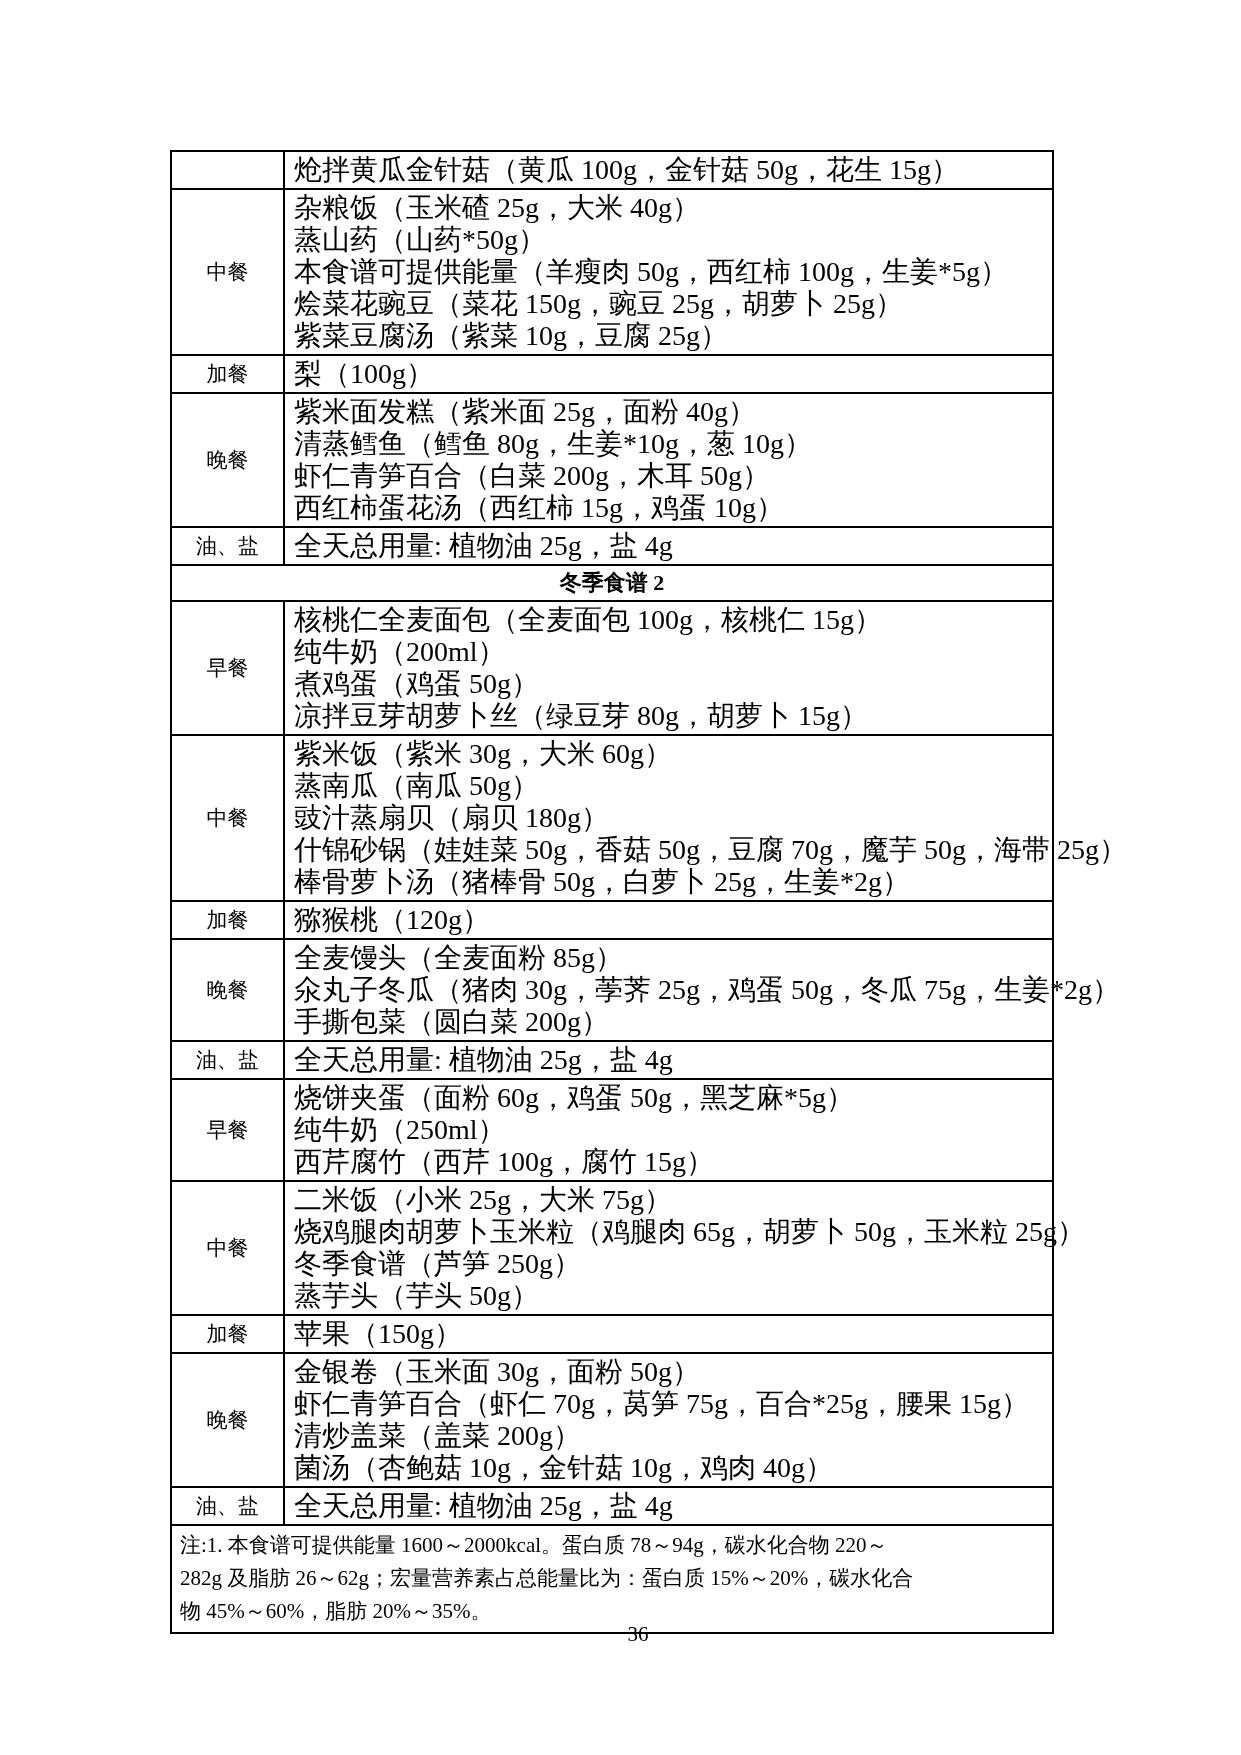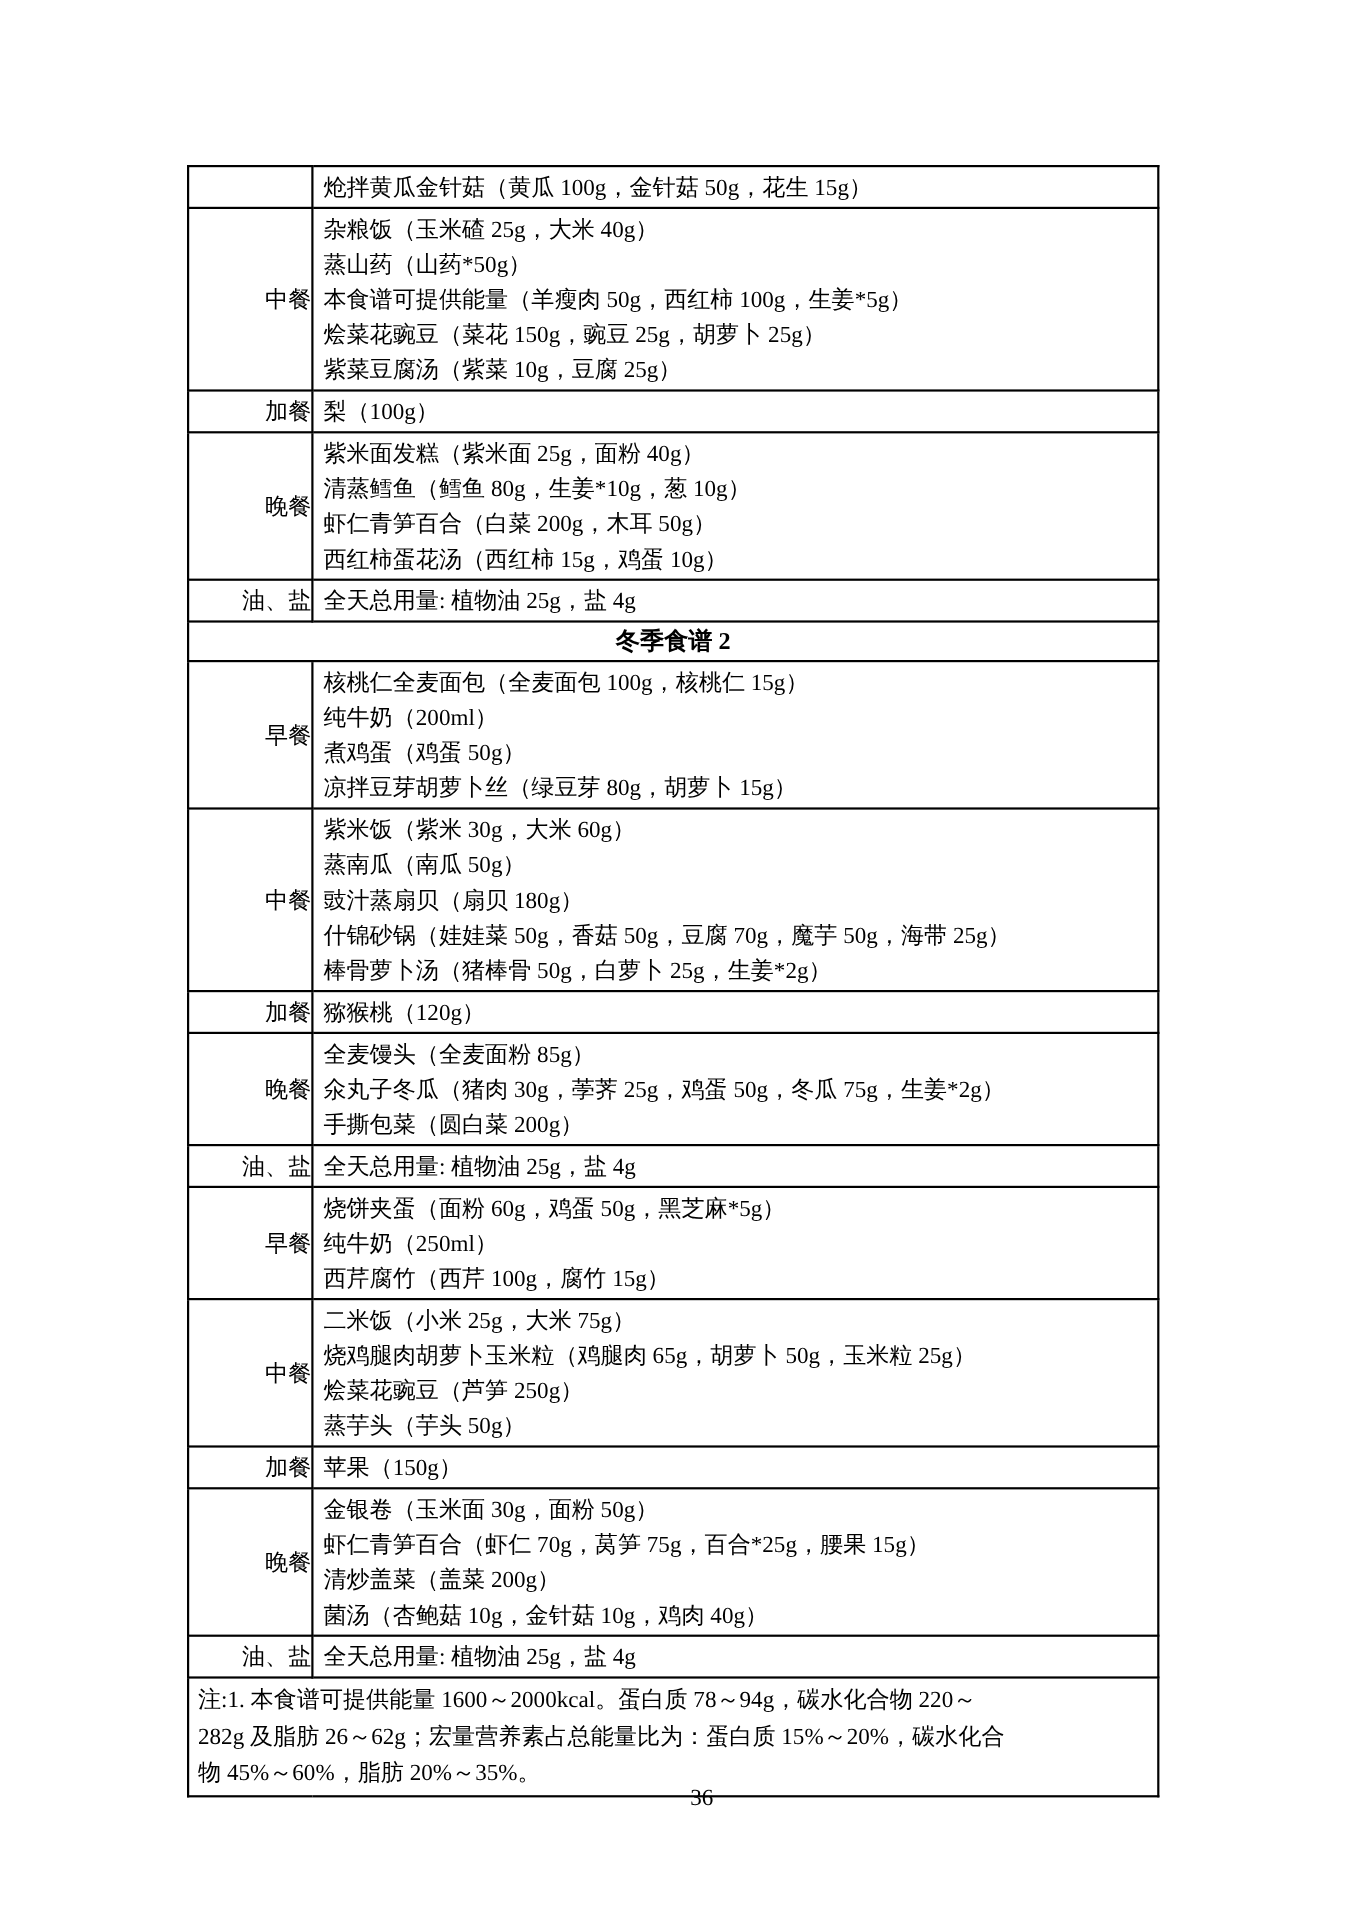--- a/index.html
+++ b/index.html
@@ -22,27 +22,27 @@
     border-collapse: collapse;
     table-layout: fixed;
   }
   .doc-table td {
     border: 2px solid #000000;
     padding: 0;
     vertical-align: middle;
   }
   .label-cell {
     width: 111px;
-    text-align: right;
+    text-align: center;
     font-size: 21px;
     line-height: 32px;
   }
   .items-cell {
     padding: 2px 0 2px 9px !important;
-    font-size: 21px;
+    font-size: 28px;
     margin-top: 44px;
   }
   .item-line {
     line-height: 32px;
     white-space: nowrap;
   }
   .header-cell {
     text-align: center;
     font-weight: bold;
     font-size: 22px;
@@ -155,21 +155,21 @@
           <div class="item-line">烧饼夹蛋（面粉 60g，鸡蛋 50g，黑芝麻*5g）</div>
           <div class="item-line">纯牛奶（250ml）</div>
           <div class="item-line">西芹腐竹（西芹 100g，腐竹 15g）</div>
         </td>
       </tr>
       <tr>
         <td class="label-cell">中餐</td>
         <td class="items-cell">
           <div class="item-line">二米饭（小米 25g，大米 75g）</div>
           <div class="item-line">烧鸡腿肉胡萝卜玉米粒（鸡腿肉 65g，胡萝卜 50g，玉米粒 25g）</div>
-          <div class="item-line">烩菜花豌豆（芦笋 250g）</div>
+          <div class="item-line">冬季食谱（芦笋 250g）</div>
           <div class="item-line">蒸芋头（芋头 50g）</div>
         </td>
       </tr>
       <tr>
         <td class="label-cell">加餐</td>
         <td class="items-cell">
           <div class="item-line">苹果（150g）</div>
         </td>
       </tr>
       <tr>

